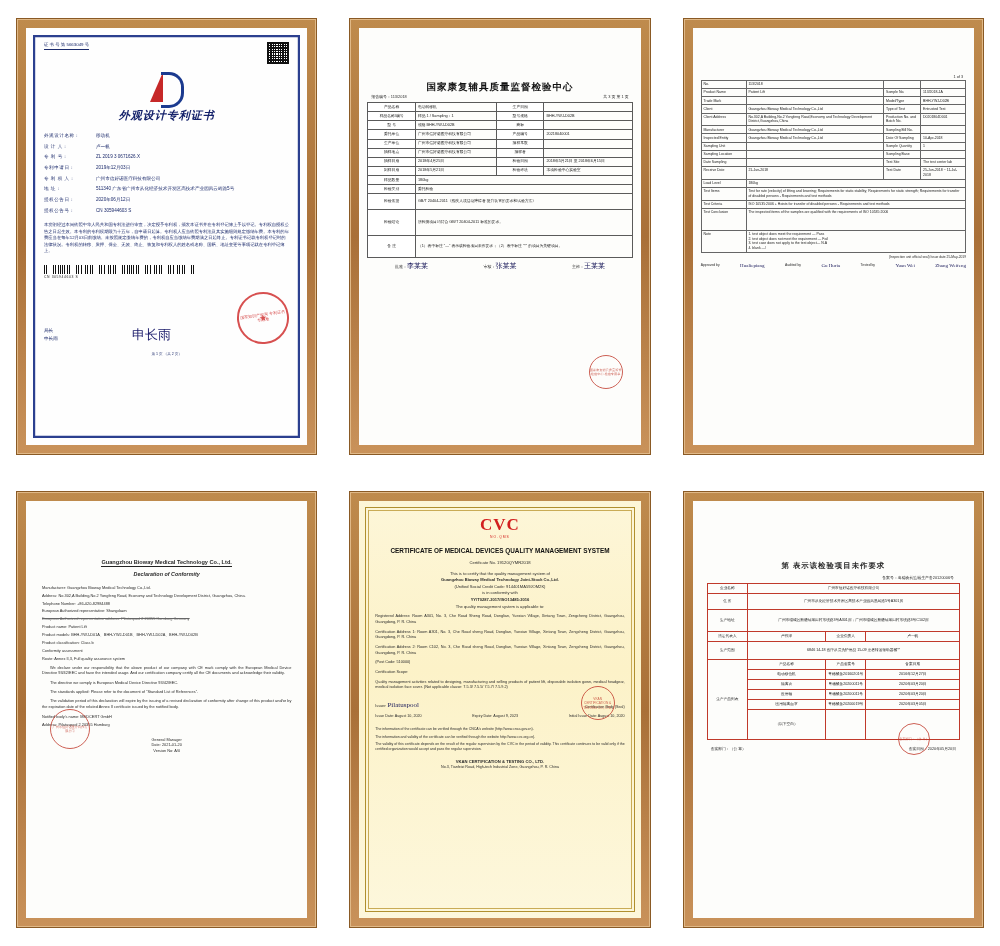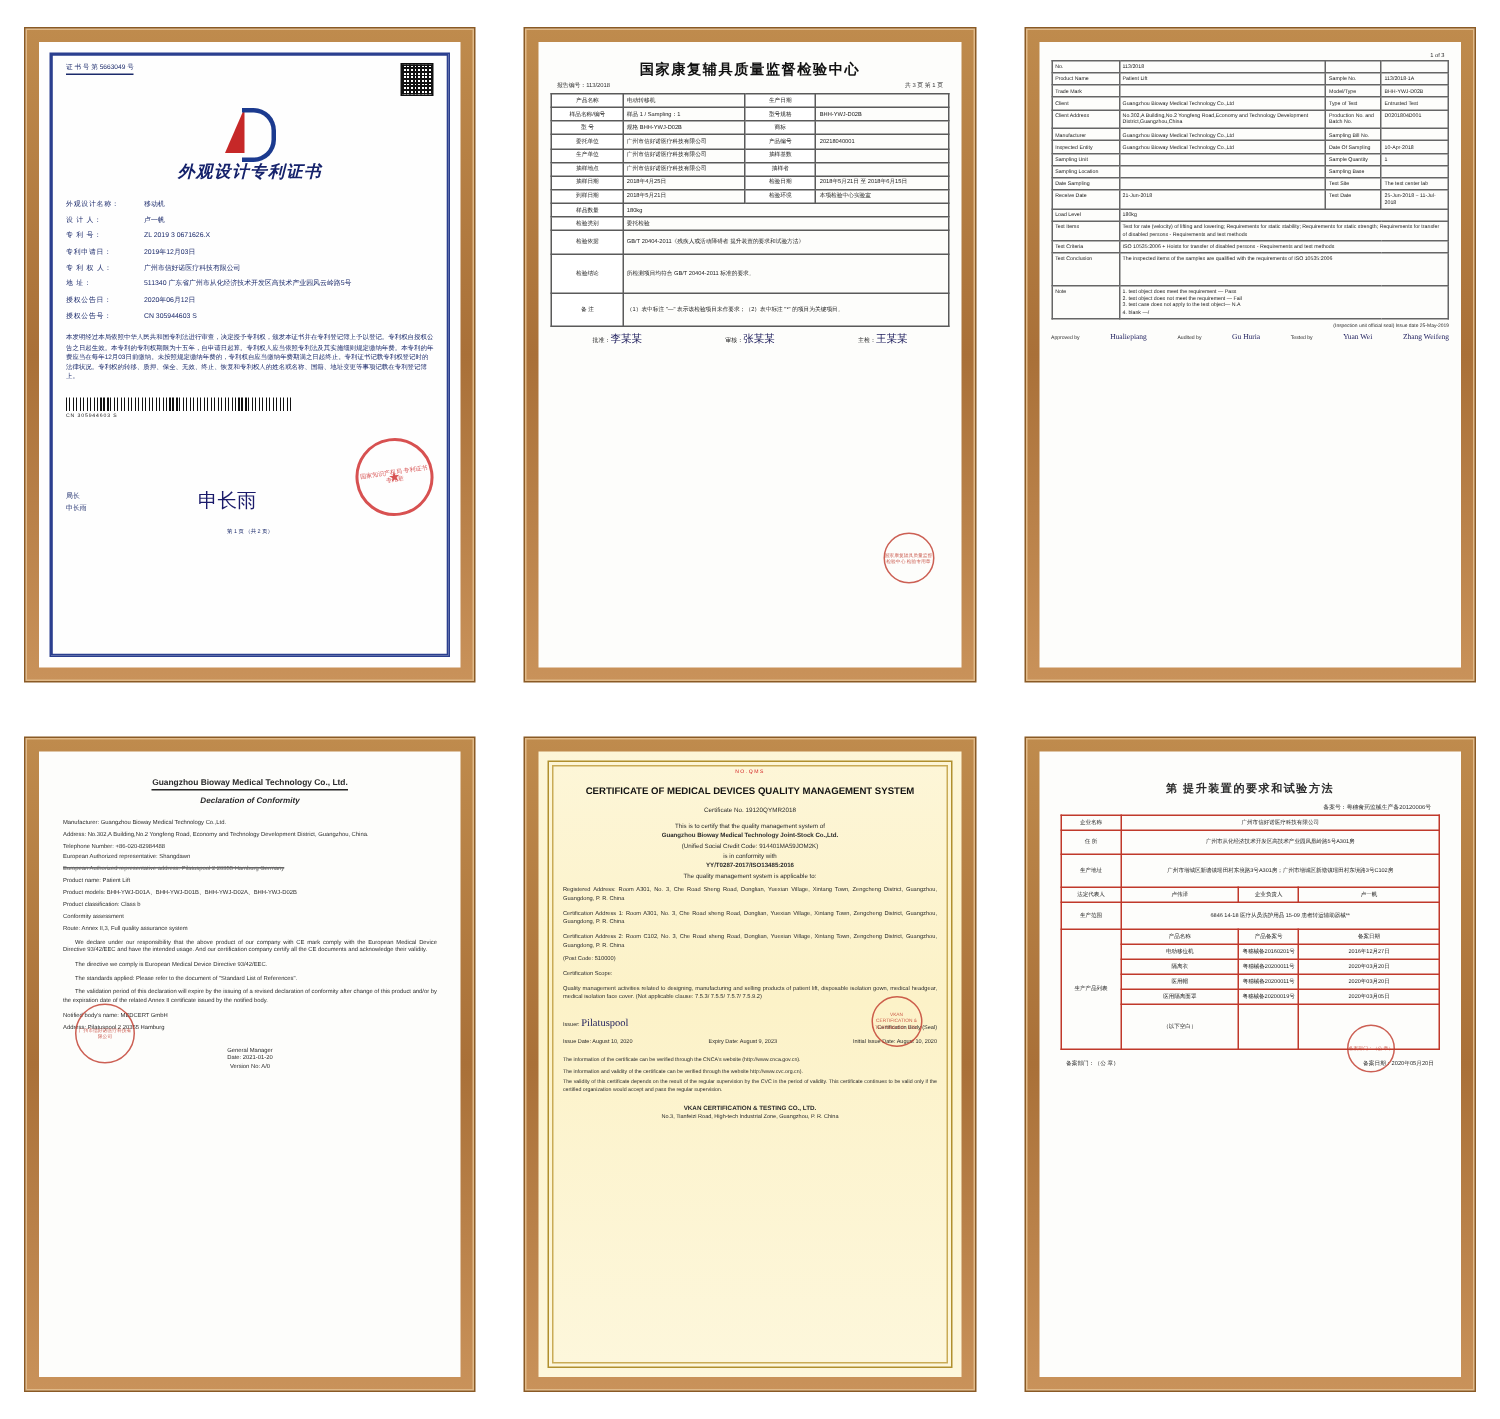--- a/index.html
+++ b/index.html
@@ -32,21 +32,21 @@
   }
   .paper {
     width: 100%; height: 100%;
     background: #fdfdfb;
     overflow: hidden;
     position: relative;
     font-size: 4.6px;
     line-height: 1.35;
     color: #2b2b2b;
   }
-  .paper-inner { padding: 7px 8px; height: 100%; }
+  .paper-inner { padding: 7px 8px; height: 100%; margin-top: 40px; }
 
   
   .c1 {
     background: #fefefe;
     border: 0;
   }
   .c1-border {
     position: absolute; inset: 7px;
     border: 1.2px solid #2b3f8f;
     box-shadow: 0 0 0 1.2px #2b3f8f inset;
@@ -474,20 +474,21 @@
         </div>
       </div>
     </div>
   </div>
 
   <div class="cell">
     <div class="frame">
       <div class="paper c5 rel">
         <div class="c5-inner2"></div>
         <div class="c5-inner">
+          <div class="cvc-logo">CVC</div>
           <div class="cvc-sub">NO.QMS</div>
           <div class="c5-title">CERTIFICATE OF MEDICAL DEVICES QUALITY MANAGEMENT SYSTEM</div>
           <div class="c5-cert">
             <span>Certificate No.</span>
             <span>19120QYMR2018</span>
           </div>
           <div class="c5-ctr">This is to certify that the quality management system of</div>
           <div class="c5-ctr c5-b">Guangzhou Bioway Medical Technology Joint-Stock Co.,Ltd.</div>
           <div class="c5-ctr">(Unified Social Credit Code: 914401MA59JOM2K)</div>
           <div class="c5-ctr">is in conformity with</div>
@@ -521,21 +522,21 @@
           <div class="c5-foot2">No.3, Tianfeizi Road, High-tech Industrial Zone, Guangzhou, P. R. China</div>
         </div>
       </div>
     </div>
   </div>
 
   <div class="cell">
     <div class="frame">
       <div class="paper rel">
         <div class="paper-inner" style="padding:12px 14px;">
-          <div class="c6-title">第 提升装置的要求和试验方法</div>
+          <div class="c6-title">第 表示该检验项目未作要求</div>
           <div class="c6-no">备案号：粤穗食药监械生产备20120006号</div>
           <table class="c6">
             <tbody>
                 <tr>
                   <td class="k">企业名称</td>
                   <td colspan="3">广州市信好诺医疗科技有限公司</td>
                 </tr>
             <tr>
                   <td class="k">住 所</td>
                   <td colspan="3" style="height:16px">广州市从化经济技术开发区高技术产业园凤凰岭路5号A301房</td>

